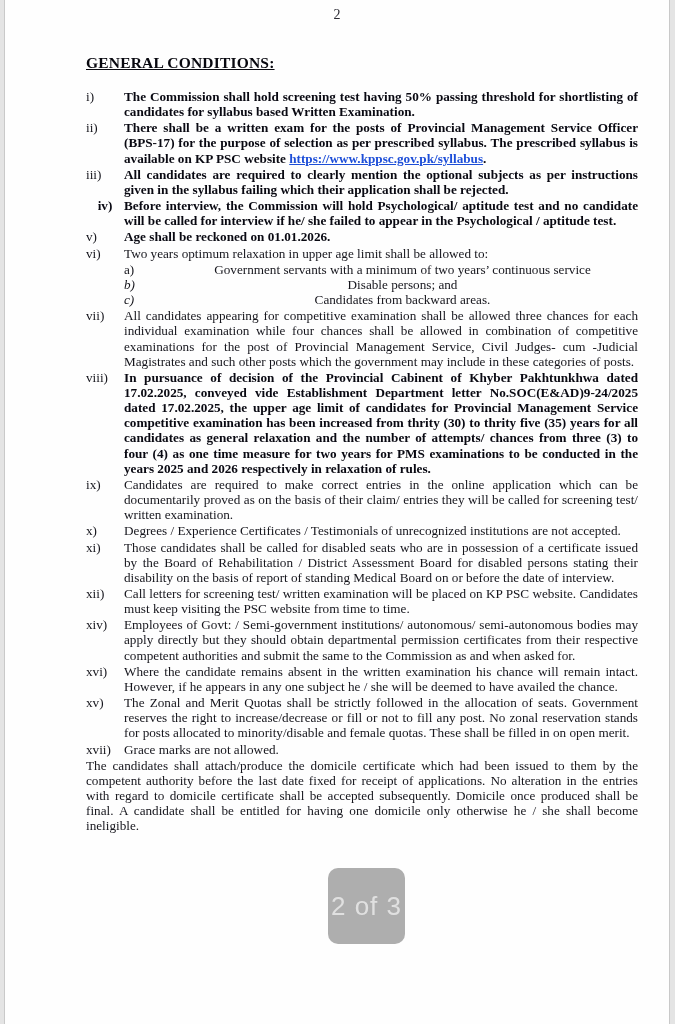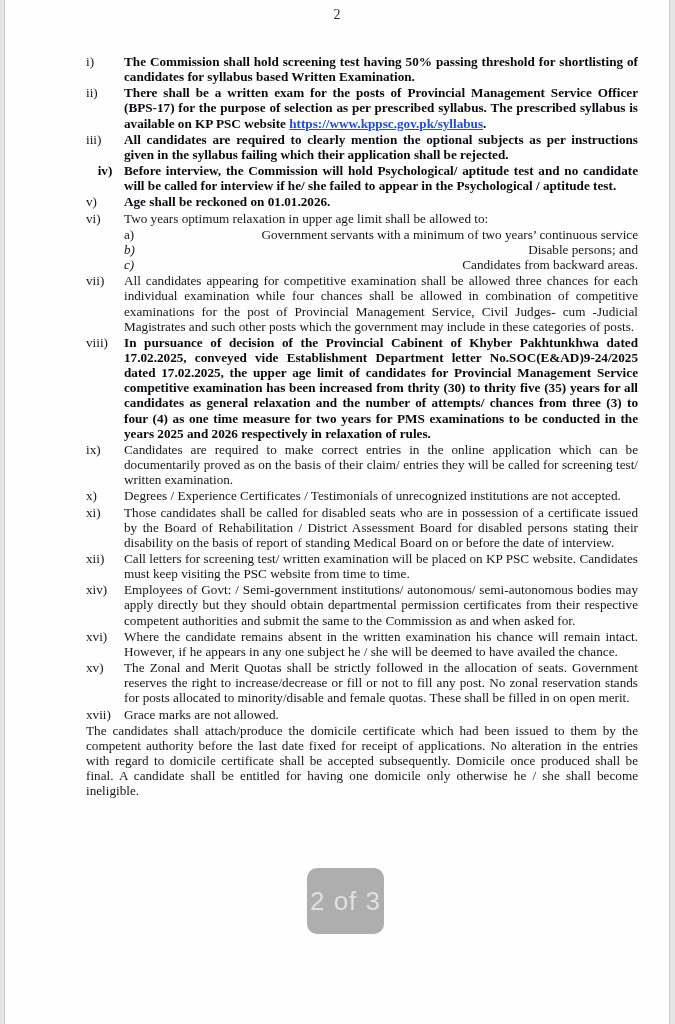--- a/index.html
+++ b/index.html
@@ -62,50 +62,51 @@
   }
   .cond-item.bold-marker .cond-marker {
     font-weight: bold;
     color: #090912;
     text-align: center;
   }
   .sub-list { margin-top: 1px; }
   .sub-item { display: flex; }
   .sub-marker { flex: 0 0 29px; }
   .sub-marker.italic { font-style: italic; }
-  .sub-body { flex: 1; text-align: right; margin-left: 14px; }
+  .sub-body { flex: 1; text-align: center; margin-left: 14px; }
   a.doc-link {
     font-weight: bold;
     text-decoration: underline;
     cursor: pointer;
   }
   .overlay-badge {
     position: absolute;
-    left: 303px;
+    left: 324px;
     top: 868px;
     width: 77px;
-    height: 66px;
+    height: 76px;
     background: rgba(124, 124, 124, 0.62);
     border-radius: 10px;
     display: flex;
     align-items: center;
     justify-content: center;
     font-family: "Liberation Sans", sans-serif;
     font-size: 26px;
     color: rgba(255, 255, 255, 0.62);
     letter-spacing: 1px;
   }
 </style>
 </head>
 <body>
 
 <div class="page">
   <div class="page-number">2</div>
 
   <div class="content">
+    <div class="heading">GENERAL CONDITIONS:</div>
     <div class="cond-list" id="cond-list">
         <div class="cond-item bold">
           <div class="cond-marker">i)</div>
           <div class="cond-body"><span>The Commission shall hold screening test having 50% passing threshold for shortlisting of candidates for syllabus based Written Examination.</span></div>
         </div>
         <div class="cond-item bold">
           <div class="cond-marker">ii)</div>
           <div class="cond-body"><span>There shall be a written exam for the posts of Provincial Management Service Officer (BPS-17) for the purpose of selection as per prescribed syllabus. The prescribed syllabus is available on KP PSC website </span><a class="doc-link" style="color: #1d4ed8;">https://www.kppsc.gov.pk/syllabus</a><span>.</span></div>
         </div>
         <div class="cond-item bold">

